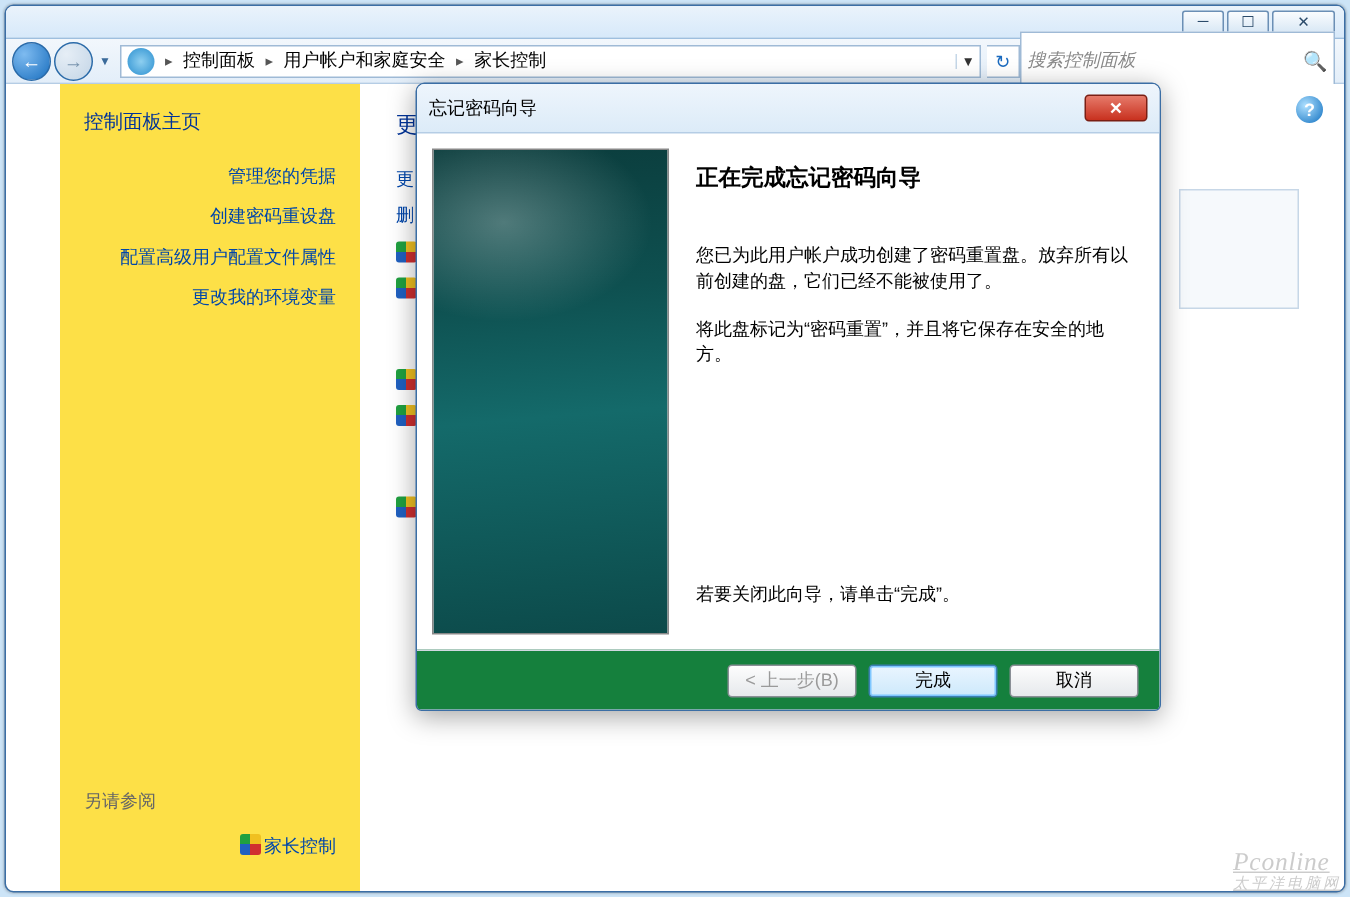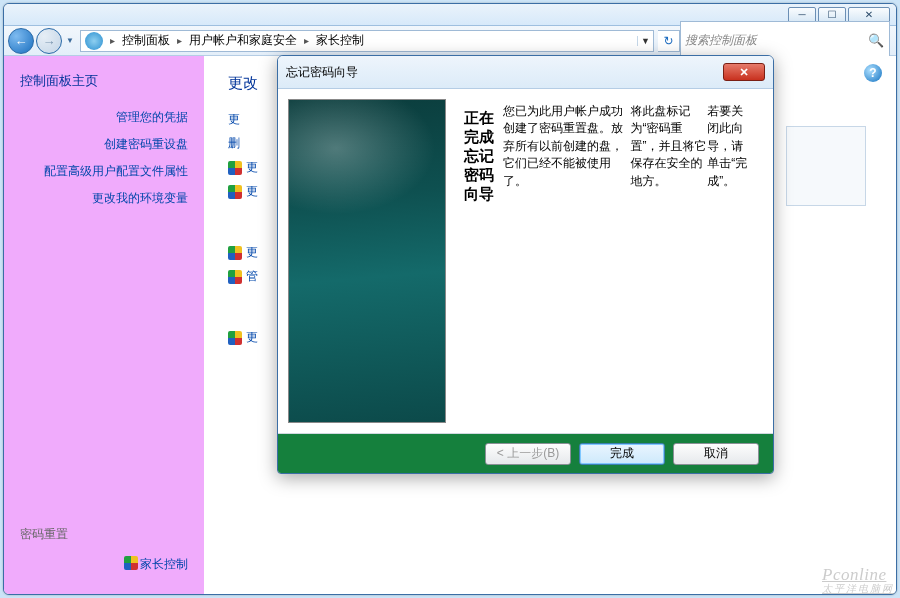--- a/index.html
+++ b/index.html
@@ -98,23 +98,23 @@
     padding:0 4px;
   }
   .searchbox .sicon { margin-left:auto; color:#3a7abf;font-style:normal;font-size:13px;}
   
   .cp-body {
     display:flex;
     height: calc(100% - 52px);
   }
   .sidebar {
     width: 200px;
-    background: #f0abfc;
+    background: #fde047;
     padding: 16px 16px;
-    display:flex;flex-direction:column;
+    display:flex;flex-direction:column;margin-left:36px;
   }
   .sb-title { color:#003399;font-size:13px;margin-bottom:14px;}
   .sb-link { color:#0046aa;margin:5px 0;cursor:pointer;text-align:right;}
   .sb-link.shield::before {
     content:""; display:inline-block;width:14px;height:14px;vertical-align:-2px;margin-right:2px;
     background: conic-gradient(#f0c020 0 25%, #d03030 0 50%, #2060c0 0 75%, #20a040 0);
     border-radius:2px;
   }
   .sb-spacer{flex:1;}
   .sb-see { color:#666;margin-bottom:8px;}
@@ -179,21 +179,21 @@
     background:
       radial-gradient(ellipse 180px 120px at 30% 15%, rgba(255,255,255,.28), transparent 55%),
       linear-gradient(175deg,#0b3d3d 0%, #0e5050 30%, #146a6a 55%, #0c4a4a 100%);
     border:1px solid #888;
   }
   .wiz-content {
     flex:1;
     padding: 4px 10px 4px 18px;
     color:#000;
     font-size:12px;
-    display:flex;flex-direction:row;
+    display:flex;flex-direction:column;
   }
   .wiz-h { font-size:15px;font-weight:bold;margin:6px 0 34px 0;}
   .wiz-p { margin: 0 0 14px 0; line-height:1.45;}
   .wiz-footer {
     height:40px;
     border-top:1px solid #d0d8e0;
     background:#15803d;
     display:flex;align-items:center;justify-content:flex-end;
     padding:0 14px;gap:8px;
   }
@@ -256,21 +256,21 @@
   </div>
 
   <div class="cp-body">
     <div class="sidebar">
       <div class="sb-title">控制面板主页</div>
       <div class="sb-link">管理您的凭据</div>
       <div class="sb-link">创建密码重设盘</div>
       <div class="sb-link">配置高级用户配置文件属性</div>
       <div class="sb-link">更改我的环境变量</div>
       <div class="sb-spacer"></div>
-      <div class="sb-see">密码重置</div>
+      <div class="sb-see">另请参阅</div>
       <div class="sb-link shield">家长控制</div>
     </div>
 
     <div class="main">
       <div class="help-icon">?</div>
       <div class="main-heading">更改</div>
       <div class="main-row">更</div>
       <div class="main-row">删</div>
       <div class="main-row shield">更</div>
       <div class="main-row shield">更</div>

